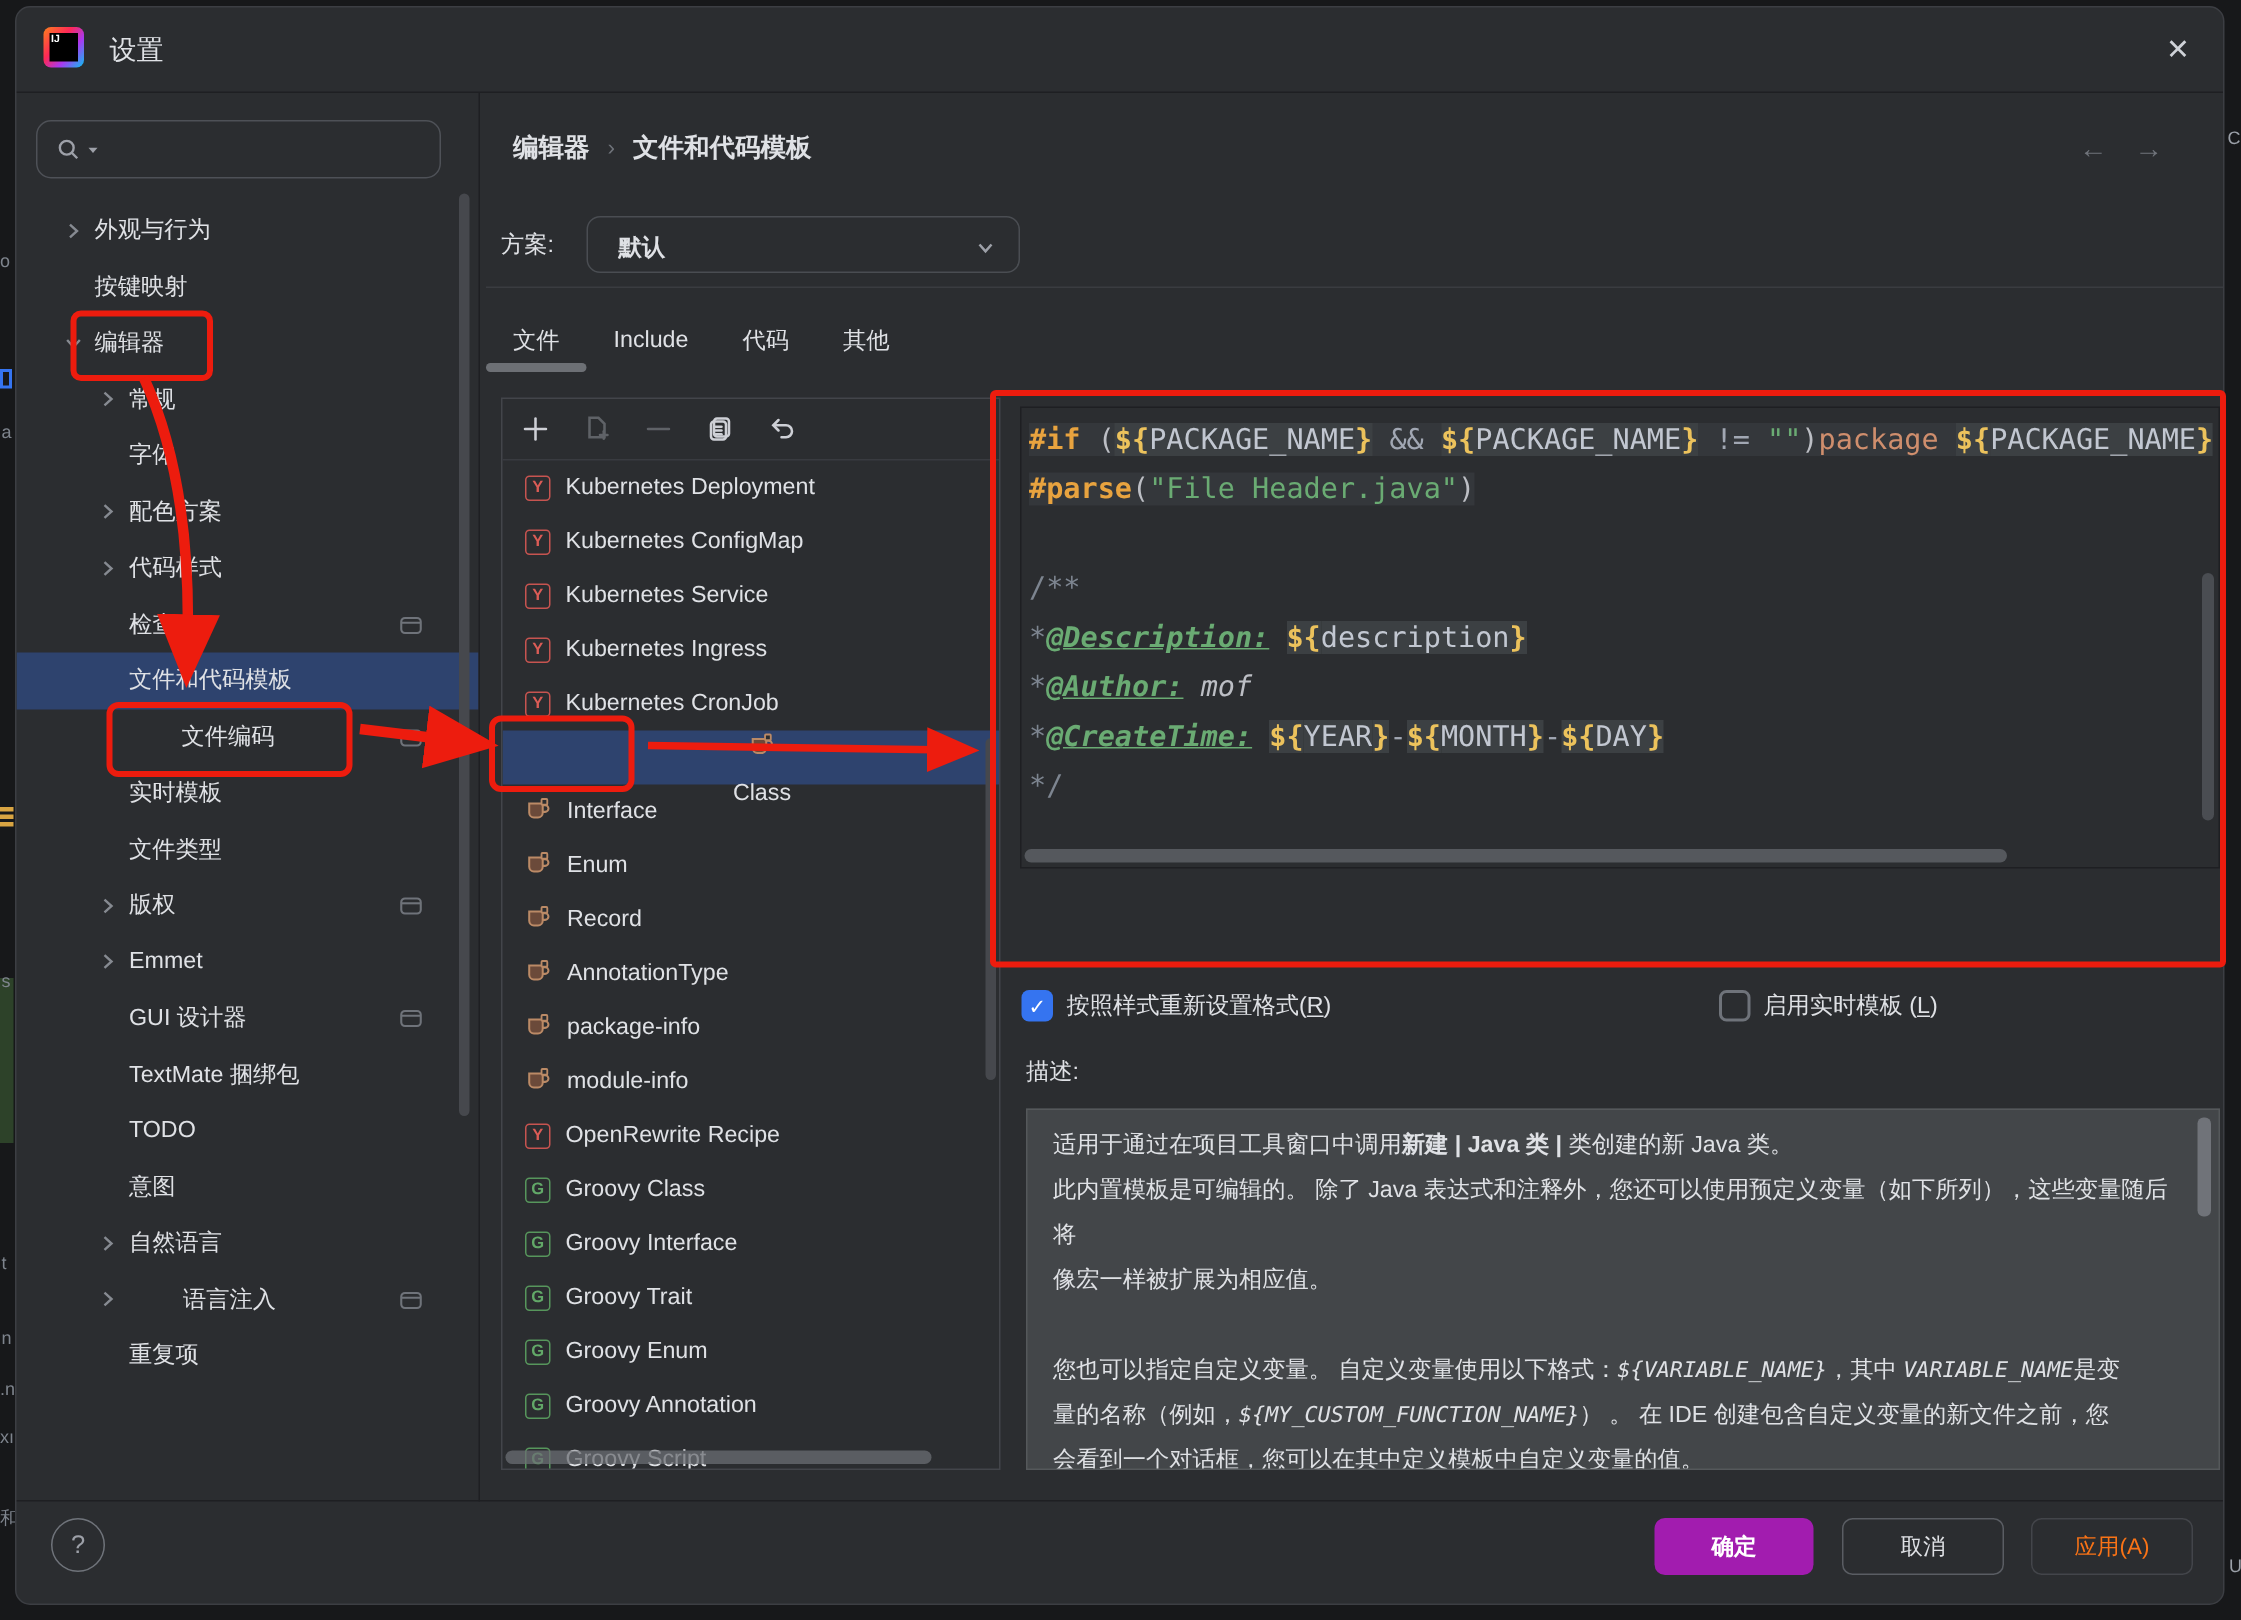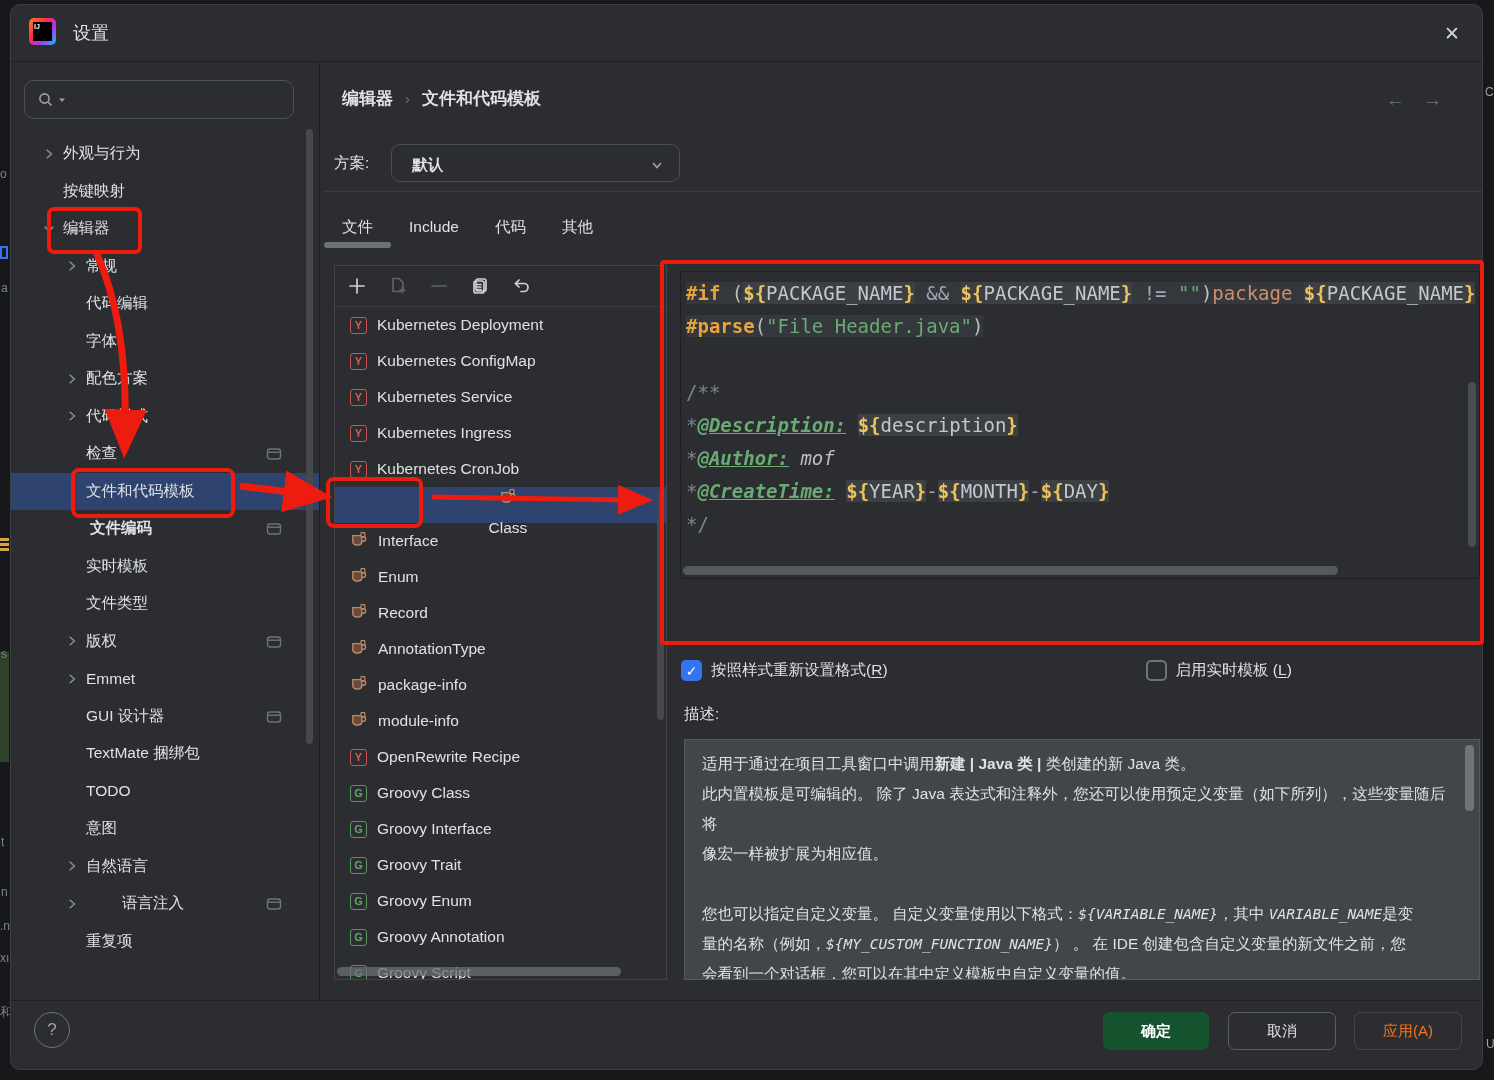--- a/index.html
+++ b/index.html
@@ -84,21 +84,21 @@
   #desc-text{position:absolute;left:17px;top:9px;right:26px;font-size:15.5px;line-height:30px;color:#dfe1e5;}
   #desc-text .it{font-family:"DejaVu Sans Mono",monospace;font-style:italic;font-size:14.5px;}
   #desc-text .bd{font-weight:bold;}
   #desc-scroll{position:absolute;right:5px;top:5px;width:9px;height:66px;background:#707379;border-radius:4px;}
   
   #footer{position:absolute;left:0;right:0;bottom:0;height:68px;border-top:1px solid #1e1f22;}
   #help-btn{position:absolute;left:23px;top:11px;width:36px;height:36px;border:1.5px solid #6f737a;border-radius:50%;
             box-sizing:border-box;display:flex;align-items:center;justify-content:center;color:#9da0a8;font-size:17px;cursor:pointer;}
   .fbtn{position:absolute;top:11px;height:38px;border-radius:7px;box-sizing:border-box;display:flex;align-items:center;
         justify-content:center;font-size:15px;cursor:pointer;}
-  #btn-ok{left:1092px;width:106px;background:#14532d;color:#fff;font-weight:bold;}
+  #btn-ok{left:1092px;width:106px;background:#a21caf;color:#fff;font-weight:bold;}
   #btn-cancel{left:1217px;width:108px;border:1px solid #5a5d63;color:#dfe1e5;}
   #btn-apply{left:1343px;width:108px;border:1px solid #43454a;color:#f97316;}
   
   .ann{position:absolute;border:4px solid #ed1c0e;pointer-events:none;}
   #ann-svg{position:absolute;left:0;top:0;width:1494px;height:1080px;pointer-events:none;}
   u{text-underline-offset:2px;}
 </style>
 </head>
 <body>
 
@@ -154,23 +154,20 @@
               </svg></span>
             <span style="margin-left: 52px;">编辑器</span>
           </div>
           <div class="side-item">
             <span class="chev" style="left: 53px;"><svg width="16" height="16" viewBox="0 0 17 17">
                 <polyline points="6,4 11,8.5 6,13" stroke="#868a91" stroke-width="1.7" fill="none"></polyline>
               </svg></span>
             <span style="margin-left: 75px;">常规</span>
           </div>
           <div class="side-item">
-            <span style="margin-left: 75px;">代码编辑</span>
-          </div>
-          <div class="side-item">
             <span style="margin-left: 75px;">字体</span>
           </div>
           <div class="side-item">
             <span class="chev" style="left: 53px;"><svg width="16" height="16" viewBox="0 0 17 17">
                 <polyline points="6,4 11,8.5 6,13" stroke="#868a91" stroke-width="1.7" fill="none"></polyline>
               </svg></span>
             <span style="margin-left: 75px;">配色方案</span>
           </div>
           <div class="side-item">
             <span class="chev" style="left: 53px;"><svg width="16" height="16" viewBox="0 0 17 17">
@@ -182,21 +179,21 @@
             <span style="margin-left: 75px;">检查</span>
             <span class="winic"><svg width="16" height="16" viewBox="0 0 16 16">
                 <rect x="1.5" y="3" width="13" height="10" rx="2.5" stroke="#6f737a" stroke-width="1.4" fill="none"></rect>
                 <line x1="1.5" y1="6.2" x2="14.5" y2="6.2" stroke="#6f737a" stroke-width="1.4"></line>
               </svg></span>
           </div>
           <div class="side-item sel">
             <span style="margin-left: 75px;">文件和代码模板</span>
           </div>
           <div class="side-item">
-            <span style="margin-left: 79px; font-weight: bold;">文件编码</span>
+            <span style="margin-left: 110px;">文件编码</span>
             <span class="winic"><svg width="16" height="16" viewBox="0 0 16 16">
                 <rect x="1.5" y="3" width="13" height="10" rx="2.5" stroke="#6f737a" stroke-width="1.4" fill="none"></rect>
                 <line x1="1.5" y1="6.2" x2="14.5" y2="6.2" stroke="#6f737a" stroke-width="1.4"></line>
               </svg></span>
           </div>
           <div class="side-item">
             <span style="margin-left: 75px;">实时模板</span>
           </div>
           <div class="side-item">
             <span style="margin-left: 75px;">文件类型</span>

